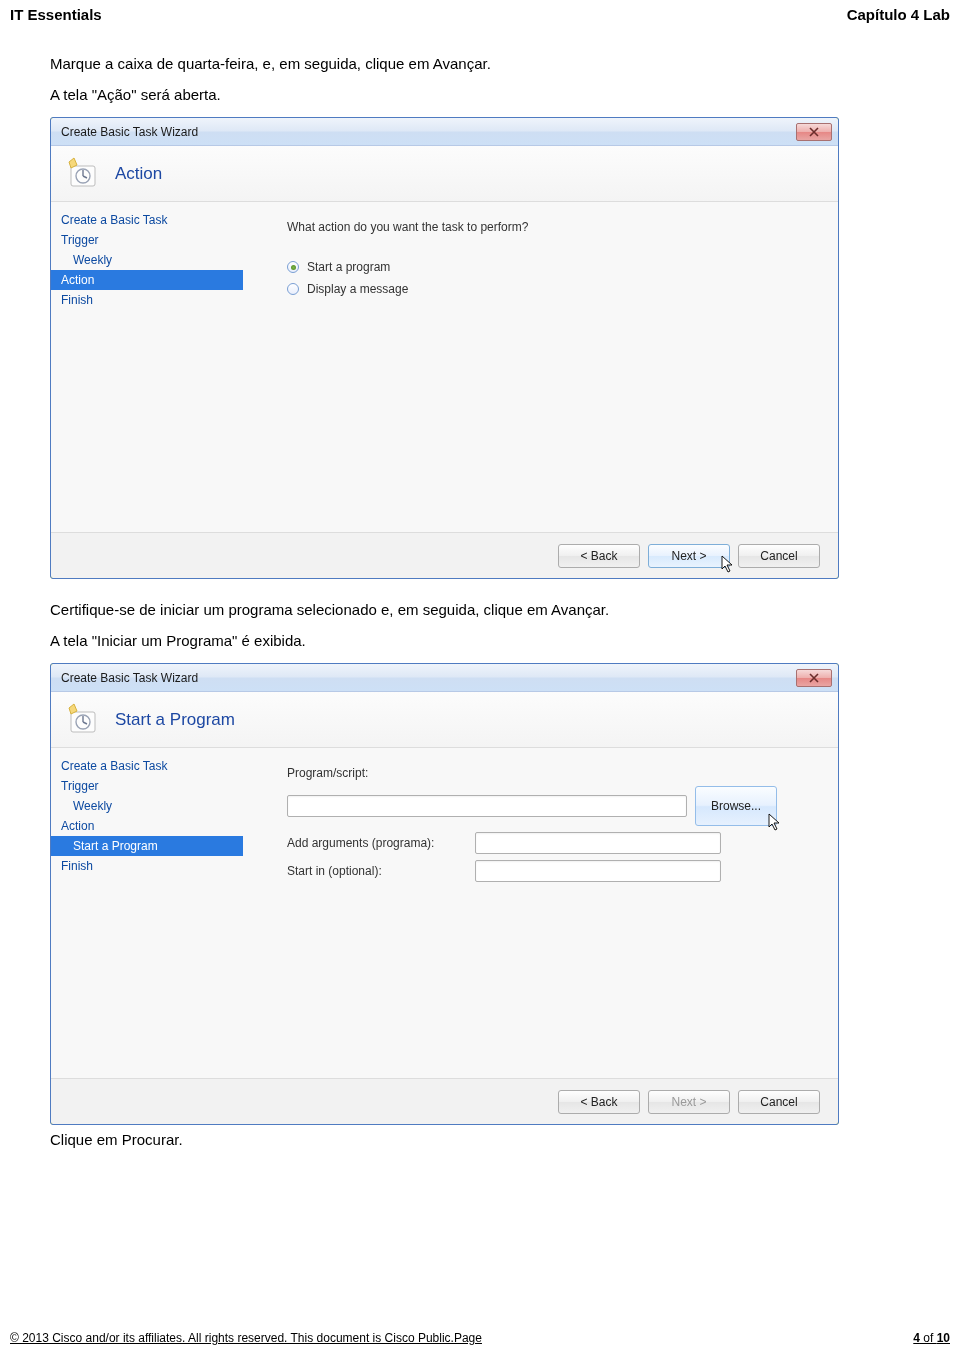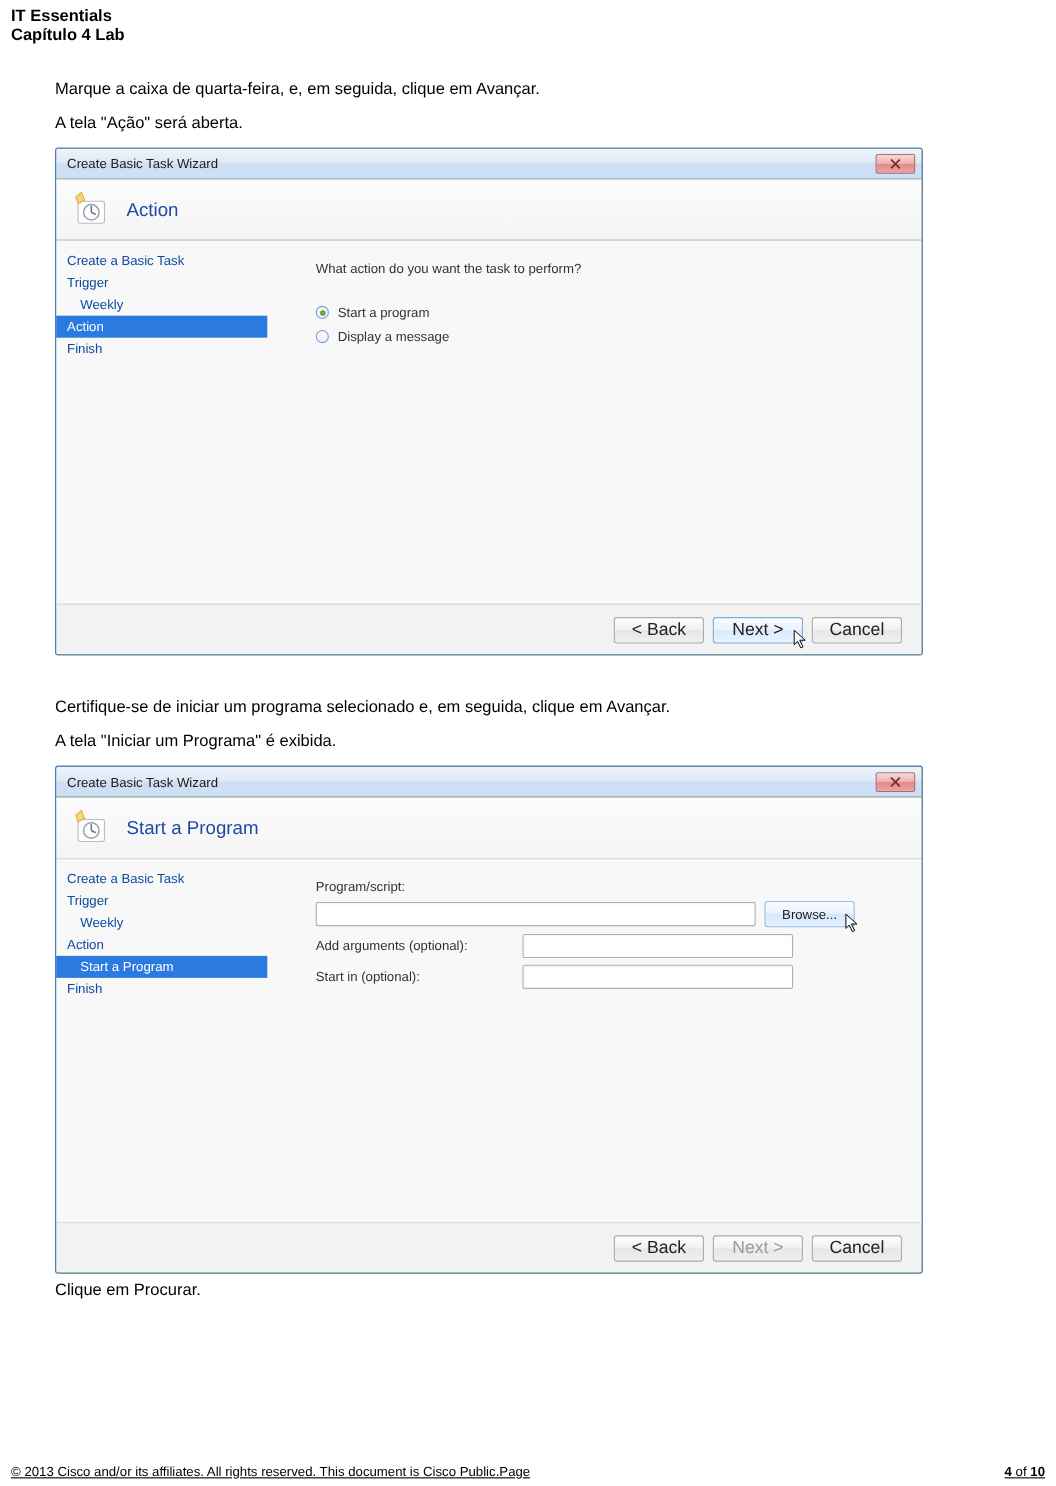--- a/index.html
+++ b/index.html
@@ -9,21 +9,20 @@
     width: 960px;
     margin: 0 auto;
     color: #000;
   }
   .page-header {
     display: flex;
     justify-content: space-between;
     padding: 6px 10px 3px;
     font-weight: bold;
     font-size: 15px;
-    flex-direction: column;
   }
   .page-body {
     padding: 15px 50px 30px;
   }
   .para {
     font-size: 15px;
     margin: 14px 0;
   }
   .wizard-window {
     border: 1px solid #4f7bc1;
@@ -130,21 +129,21 @@
     height: 22px;
     border: 1px solid #b0b0b0;
     border-radius: 2px;
     background: #fff;
     box-shadow: inset 0 1px 2px rgba(0,0,0,.06);
   }
   .text-input.w400 { width: 400px;}
   .text-input.w300 { width: 246px;}
   .browse-btn {
     width: 82px;
-    height: 24px;
+    height: 40px;
     border: 1px solid #94bde9;
     border-radius: 3px;
     background: linear-gradient(#fafdff,#e7f1fe 48%,#d6e8fd 52%,#e6f1fe);
     font-size: 12px;
     display:flex; align-items:center; justify-content:center;
     position:relative;
     color:#222;
   }
   .cursor-arrow svg{display:block;}
   .cursor-arrow { position:absolute; right:-6px; bottom:-6px; pointer-events:none;}
@@ -157,21 +156,21 @@
     align-items:center;
     gap: 8px;
     padding-right: 18px;
   }
   .wbtn {
     min-width: 82px;
     height: 24px;
     border: 1px solid #acacac;
     border-radius: 3px;
     background: linear-gradient(#fefefe,#f0f0f0 48%,#e6e6e6 52%,#f0f0f0);
-    font-size: 16px;
+    font-size: 12px;
     display:flex; align-items:center; justify-content:center;
     color:#222;
     position:relative;
   }
   .wbtn.primary {
     border-color: #7eaed8;
     background: linear-gradient(#fbfdff,#e9f2fe 48%,#d8eafd 52%,#e9f3fe);
   }
   .wbtn.disabled { color:#9a9a9a; }
   .page-footer {
@@ -253,21 +252,21 @@
           <span class="cursor-arrow">
             <svg width="14" height="18" viewBox="0 0 14 18">
                 <path d="M1 1 L1 14 L4 11 L7 17 L9 16 L6 10 L11 10 Z" fill="#fff" stroke="#000" stroke-width="0.9"></path>
               </svg>
           </span>
         </div>
         <div class="wbtn">Cancel</div>
       </div>
     </div>
 
-    <p class="para" style="margin-top:38px">Certifique-se de iniciar um programa selecionado e, em seguida, clique em Avançar.</p>
+    <p class="para" style="margin-top:22px">Certifique-se de iniciar um programa selecionado e, em seguida, clique em Avançar.</p>
     <p class="para">A tela "Iniciar um Programa" é exibida.</p>
 
     <div class="wizard-window">
       <div class="wizard-titlebar">
         <span>Create Basic Task Wizard</span>
         <div class="close-btn">
           <span class="close-x">
             <svg width="10" height="10" viewBox="0 0 10 10">
                 <path d="M1 1 L9 9 M9 1 L1 9" stroke="#6b2d2b" stroke-width="1.6"></path>
               </svg>
@@ -301,21 +300,21 @@
             <div class="browse-btn">
               <span>Browse...</span>
               <span class="cursor-arrow">
                 <svg width="14" height="18" viewBox="0 0 14 18">
                     <path d="M1 1 L1 14 L4 11 L7 17 L9 16 L6 10 L11 10 Z" fill="#fff" stroke="#000" stroke-width="0.9"></path>
                   </svg>
               </span>
             </div>
           </div>
           <div class="form-row">
-            <span class="form-label">Add arguments (optional):</span>
+            <span class="form-label">Add arguments (programa):</span>
             <div class="text-input w300"></div>
           </div>
           <div class="form-row">
             <span class="form-label">Start in (optional):</span>
             <div class="text-input w300"></div>
           </div>
         </div>
       </div>
       <div class="wizard-buttons">
         <div class="wbtn">&lt; Back</div>

